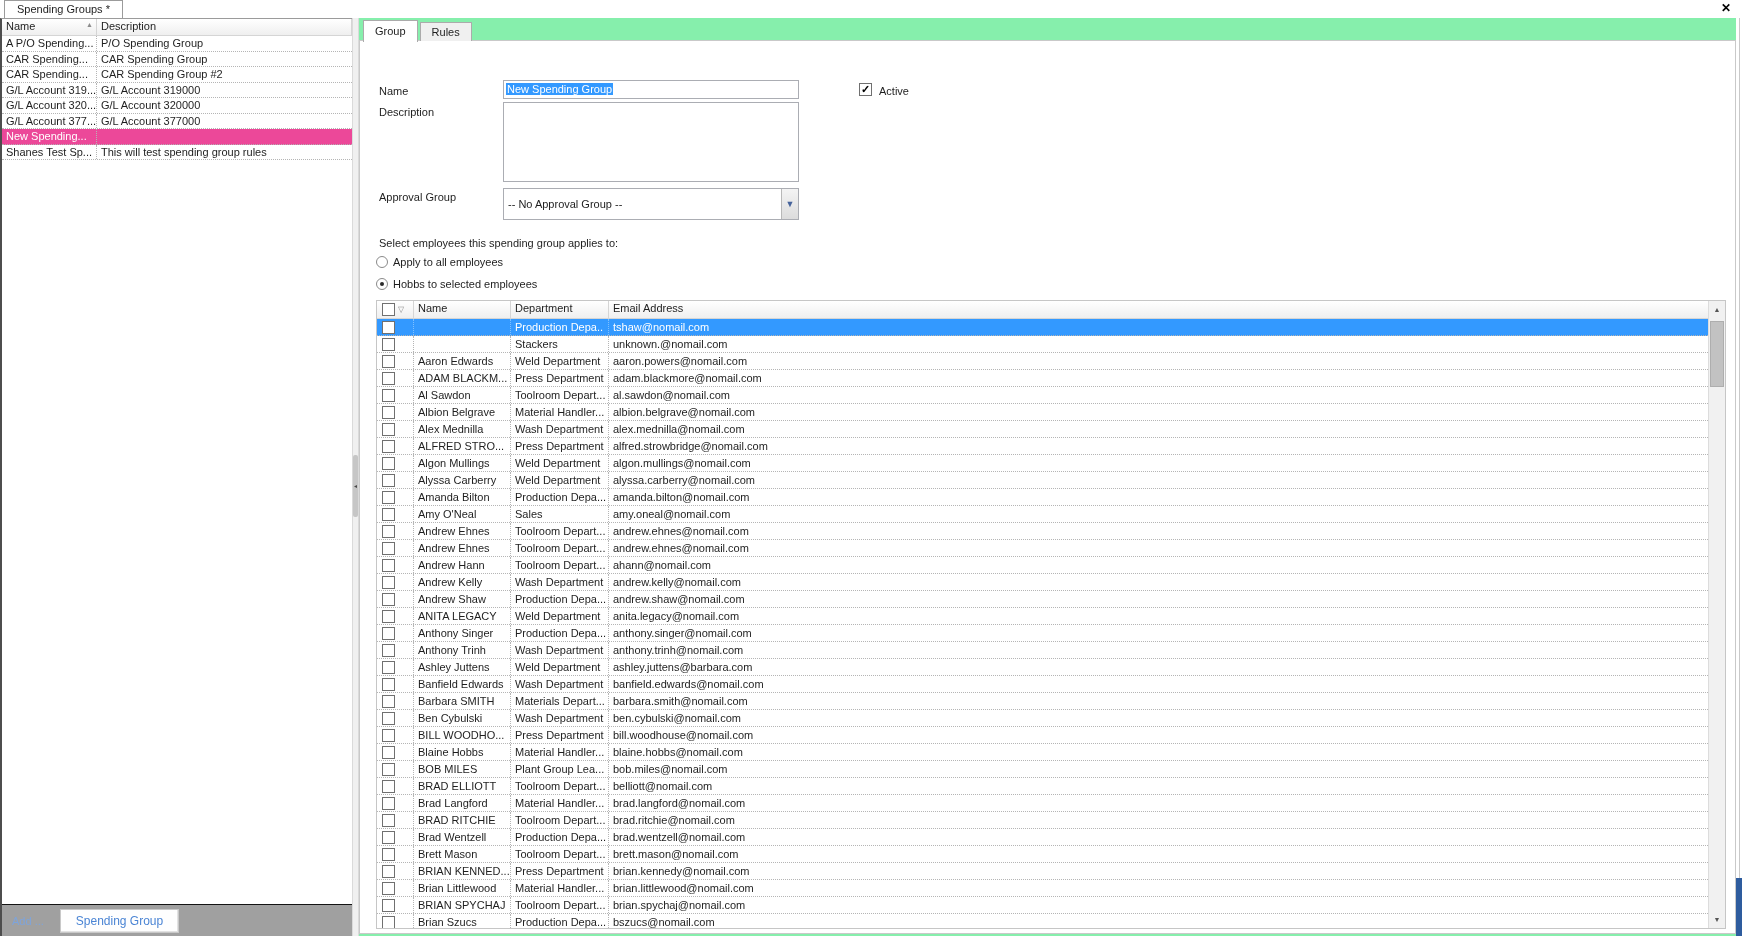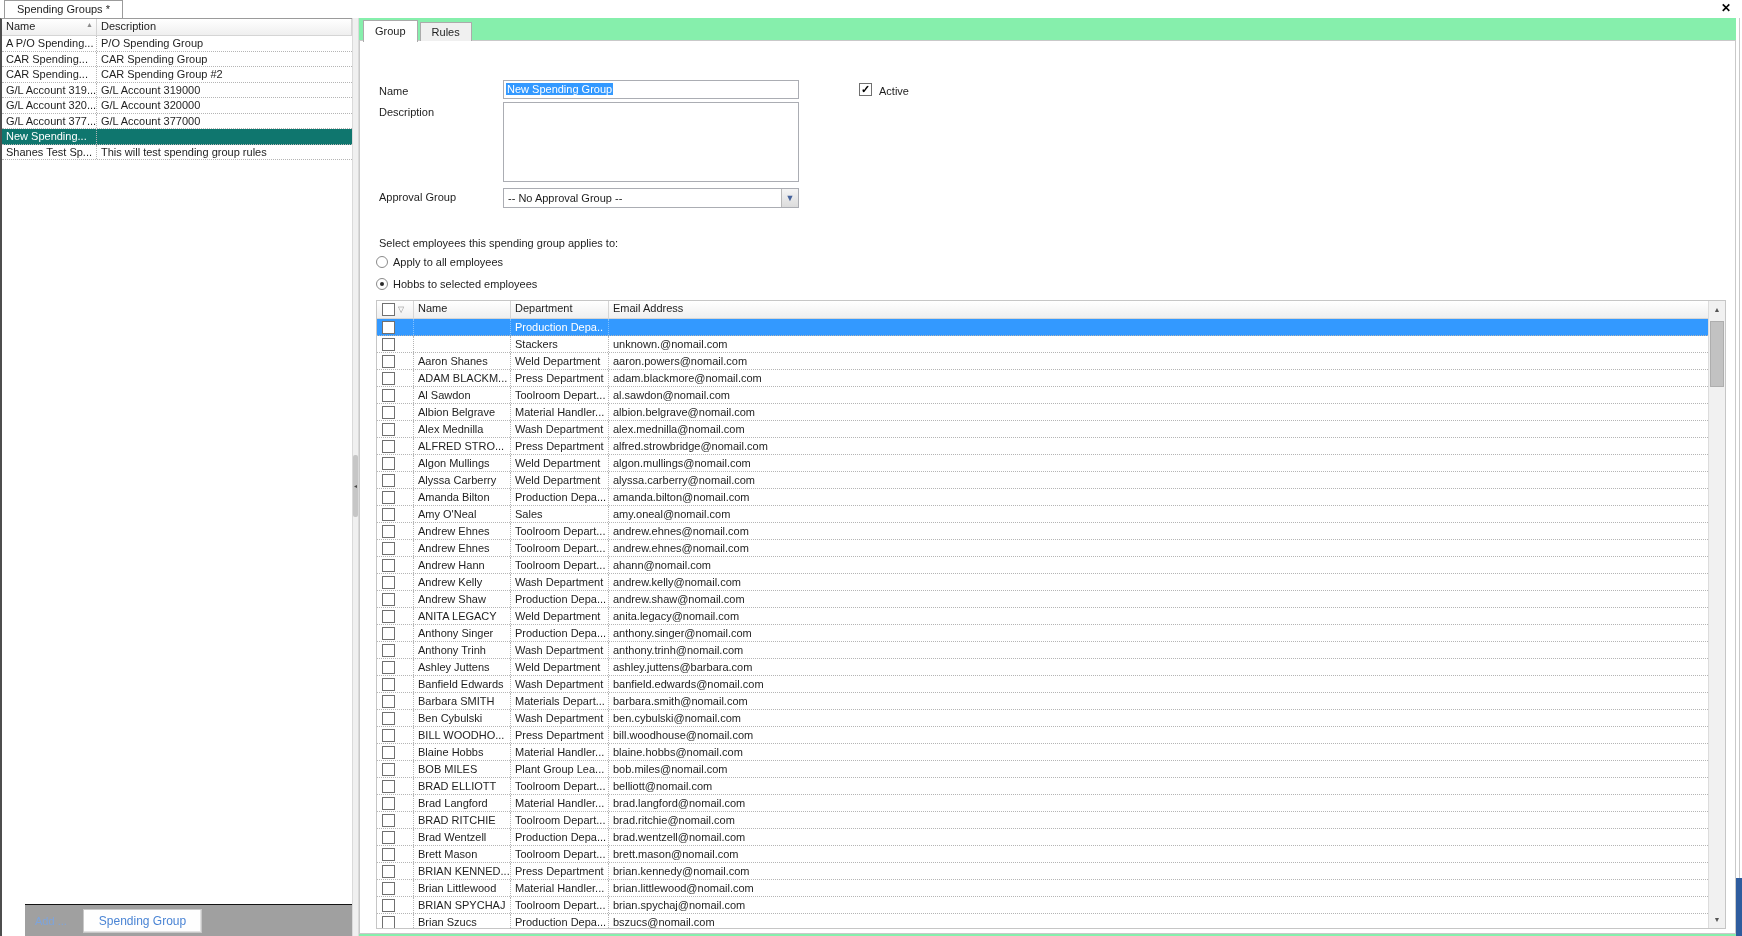--- a/index.html
+++ b/index.html
@@ -19,23 +19,23 @@
     border-left:2px solid #4d4d4d; border-top:1px solid #9b9b9b; }
   .g-header { display:flex; height:17px; background:linear-gradient(#ffffff,#efefef);
     border-bottom:1px solid #d5d5d5; }
   .g-h-cell { padding:1px 4px; border-right:1px solid #d5d5d5; white-space:nowrap; overflow:hidden; }
   .g-name-col { width:95px; flex:none; position:relative; }
   .g-desc-col { flex:1; }
   .sort-glyph { position:absolute; right:3px; top:2px; font-size:7px; color:#8d8d8d; }
   .g-row { display:flex; height:15.5px; line-height:15px; border-bottom:1px dotted #b5b5b5; cursor:default; }
   .g-cell { padding:0 4px; white-space:nowrap; overflow:hidden; }
   .g-row .g-name-col { border-right:1px dotted #b5b5b5; }
-  .g-row.sel { background:#0f766e; color:#fff; }
+  .g-row.sel { background:#ec4899; color:#fff; }
   .left-footer { position:absolute; left:0; right:0; bottom:0; height:32px; background:#a0a0a0;
-    border-top:1px solid #141414; display:flex; align-items:center;margin-left:23px; }
+    border-top:1px solid #141414; display:flex; align-items:center; }
   .add-link { color:#7da4dc; margin-left:10px; cursor:pointer; }
   .sg-btn { margin-left:16px; height:24px; padding:0 15px; background:#fefefe;
     border:1px solid #c8c8c8; box-shadow:inset -1px -1px 0 #e2e2e2; color:#4a84d4;
     font-size:12px; font-family:inherit; cursor:pointer; }
 
   
   .splitter { position:absolute; left:352px; top:18px; width:7px; bottom:0; background:#f0f0f0;
     border-left:1px solid #dadada; border-right:1px solid #dadada; cursor:col-resize; }
   .split-handle { position:absolute; left:0; top:437px; width:5px; height:62px; background:#c6c6c6;
     border-radius:2px; display:flex; align-items:center; justify-content:center;
@@ -50,21 +50,21 @@
   .tab-content { position:absolute; left:0; right:0; top:22px; bottom:2px; background:#fff;
     border:1px solid #c9c9c9; z-index:1; }
 
   
   .fld-label { position:absolute; left:19px; white-space:nowrap; }
   .textbox { position:absolute; left:143px; top:39px; width:296px; height:19px;
     border:1px solid #abadb3; background:#fff; padding:1px 2px; line-height:15px; }
   .sel-text { background:#3399ff; color:#fff; padding:0 1px; }
   .textarea { position:absolute; left:143px; top:61px; width:296px; height:80px;
     border:1px solid #abadb3; background:#fff; }
-  .combo { position:absolute; left:143px; top:147px; width:296px; height:20px;
+  .combo { position:absolute; left:143px; top:147px; width:296px; height:32px;
     border:1px solid #abadb3; background:#fff; display:flex; align-items:center; cursor:pointer; }
   .combo-text { flex:1; padding:0 4px; white-space:nowrap; overflow:hidden; }
   .combo-btn { width:17px; height:100%; background:linear-gradient(#f4f4f4,#dcdcdc);
     border-left:1px solid #b8b8b8; display:flex; align-items:center; justify-content:center;
     color:#46639b; font-size:9px; }
 
   .checkbox { display:inline-block; width:13px; height:13px; background:#fff;
     border:1px solid #707070; text-align:center; line-height:11px; font-size:11px;
     color:#000; vertical-align:middle; cursor:pointer; }
   .checkbox .mark { display:none; font-weight:bold; }
@@ -222,34 +222,35 @@
         <div class="e-h-cell col-dept">Department</div>
         <div class="e-h-cell col-email">Email Address</div>
       </div>
       <div class="e-body">
           <div class="e-row sel">
             <div class="e-cell col-check">
               <span class="checkbox"></span>
             </div>
             <div class="e-cell col-name"></div>
             <div class="e-cell col-dept">Production Depa..</div>
+            <div class="e-cell col-email">tshaw@nomail.com</div>
           </div>
           <div class="e-row">
             <div class="e-cell col-check">
               <span class="checkbox"></span>
             </div>
             <div class="e-cell col-name"></div>
             <div class="e-cell col-dept">Stackers</div>
             <div class="e-cell col-email">unknown.@nomail.com</div>
           </div>
           <div class="e-row">
             <div class="e-cell col-check">
               <span class="checkbox"></span>
             </div>
-            <div class="e-cell col-name">Aaron Shanes</div>
+            <div class="e-cell col-name">Aaron Edwards</div>
             <div class="e-cell col-dept">Weld Department</div>
             <div class="e-cell col-email">aaron.powers@nomail.com</div>
           </div>
           <div class="e-row">
             <div class="e-cell col-check">
               <span class="checkbox"></span>
             </div>
             <div class="e-cell col-name">ADAM BLACKM...</div>
             <div class="e-cell col-dept">Press Department</div>
             <div class="e-cell col-email">adam.blackmore@nomail.com</div>

